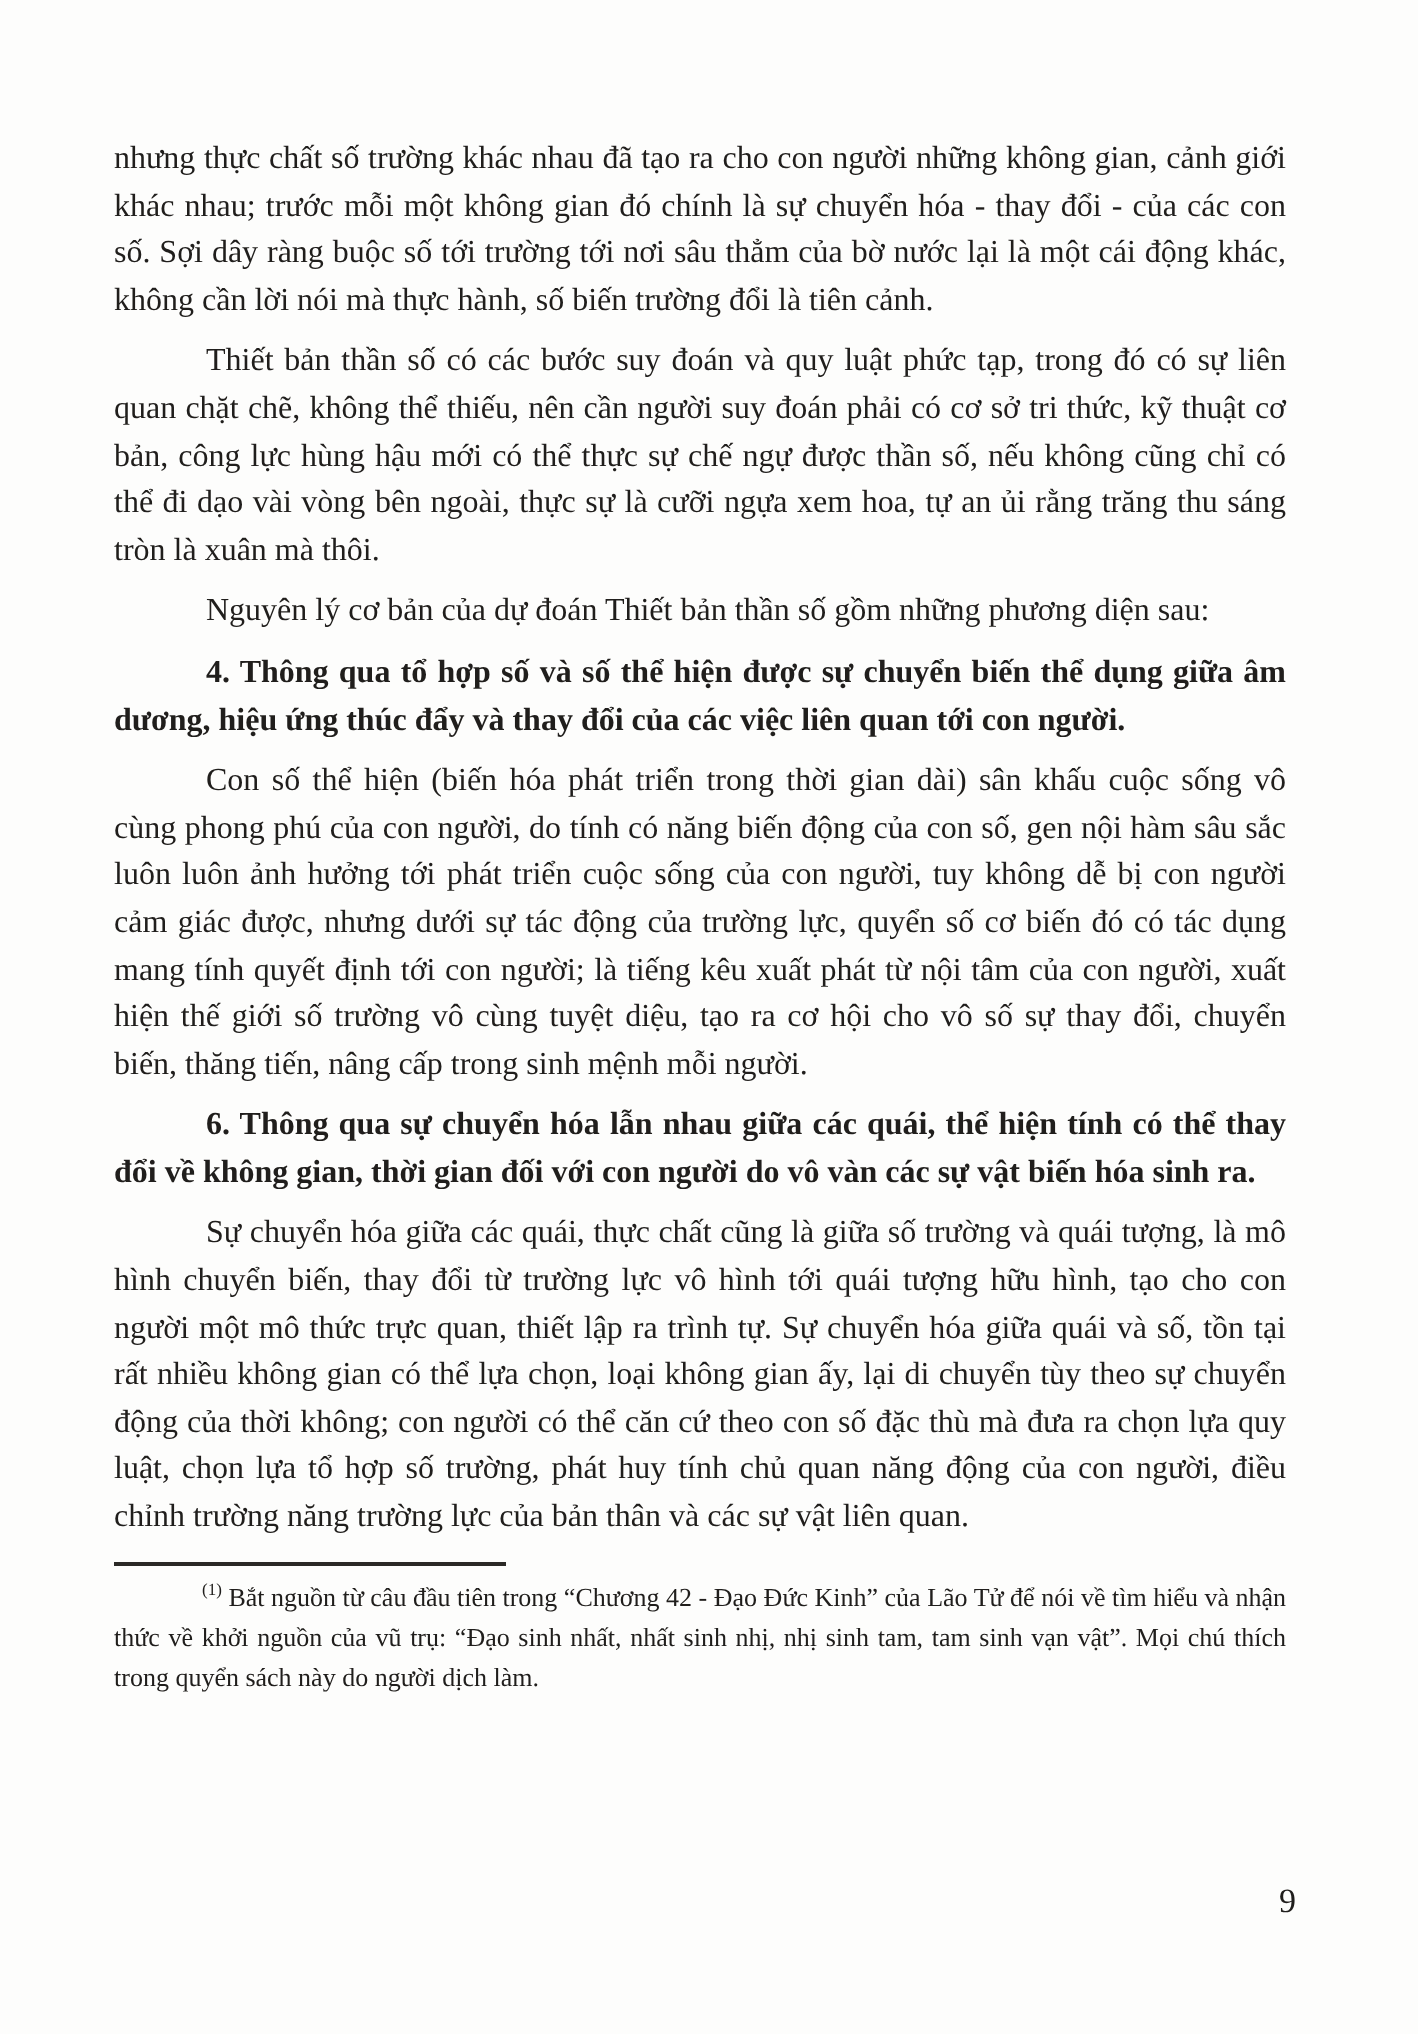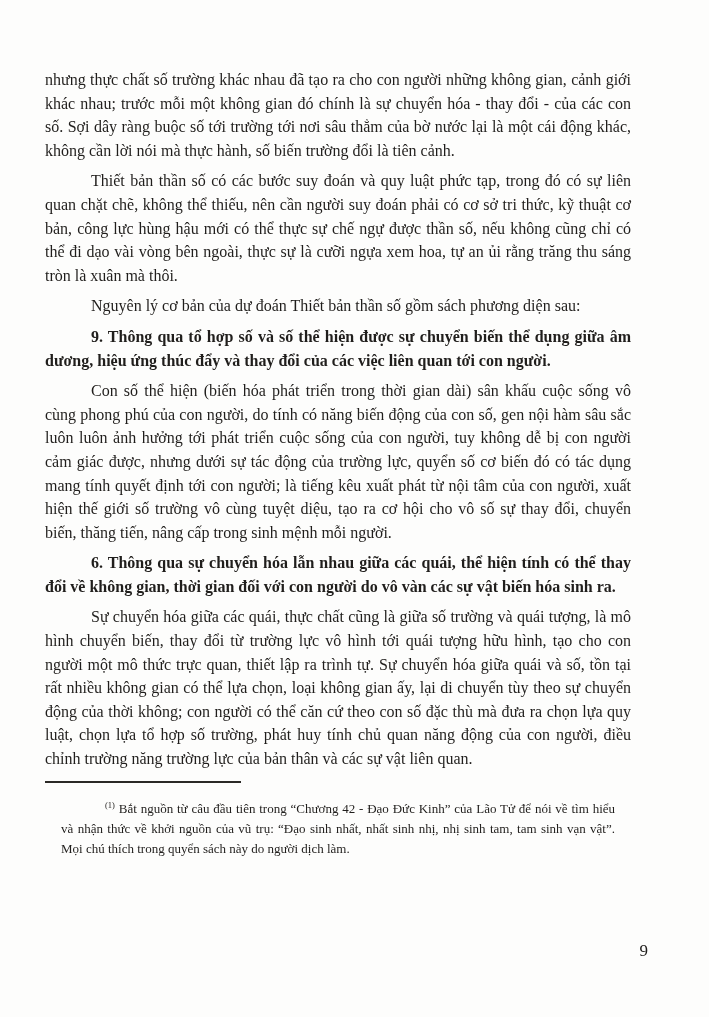--- a/index.html
+++ b/index.html
@@ -11,21 +11,21 @@
     position: relative;
     width: 709px;
     height: 1017px;
     background: #fdfdfc;
     overflow: hidden;
     font-family: "Liberation Serif", "DejaVu Serif", serif;
     color: #201e1c;
   }
   .content {
     position: absolute;
-    left: 45px;
+    left: 57px;
     top: 68px;
     width: 586px;
   }
   .para {
     font-size: 16px;
     line-height: 23.6px;
     text-align: justify;
     text-indent: 46px;
     margin: 0 0 7px 0;
   }
@@ -48,21 +48,21 @@
     width: 196px;
     height: 0;
     border-top: 2px solid #2b2926;
     margin-bottom: 6px;
   }
   .footnote-text {
     font-size: 13px;
     line-height: 20.2px;
     text-align: justify;
     text-indent: 44px;
-    margin: 16px;
+    margin: 0;
   }
   .footnote-text sup.ref {
     font-size: 8.5px;
   }
   .page-number {
     position: absolute;
     top: 941px;
     right: 61px;
     font-size: 17px;
     color: #201e1c;
@@ -70,23 +70,23 @@
 </style>
 </head>
 <body>
 
 <div class="page">
   <main class="content">
     <p class="para no-indent">nhưng thực chất số trường khác nhau đã tạo ra cho con người những không gian, cảnh giới khác nhau; trước mỗi một không gian đó chính là sự chuyển hóa - thay đổi - của các con số. Sợi dây ràng buộc số tới trường tới nơi sâu thẳm của bờ nước lại là một cái động khác, không cần lời nói mà thực hành, số biến trường đổi là tiên cảnh.</p>
 
     <p class="para">Thiết bản thần số có các bước suy đoán và quy luật phức tạp, trong đó có sự liên quan chặt chẽ, không thể thiếu, nên cần người suy đoán phải có cơ sở tri thức, kỹ thuật cơ bản, công lực hùng hậu mới có thể thực sự chế ngự được thần số, nếu không cũng chỉ có thể đi dạo vài vòng bên ngoài, thực sự là cưỡi ngựa xem hoa, tự an ủi rằng trăng thu sáng tròn là xuân mà thôi.</p>
 
-    <p class="para">Nguyên lý cơ bản của dự đoán Thiết bản thần số gồm sách phương diện sau:</p>
+    <p class="para">Nguyên lý cơ bản của dự đoán Thiết bản thần số gồm những phương diện sau:</p>
 
-    <p class="para heading">9. Thông qua tổ hợp số và số thể hiện được sự chuyển biến thể dụng giữa âm dương, hiệu ứng thúc đẩy và thay đổi của các việc liên quan tới con người.</p>
+    <p class="para heading">4. Thông qua tổ hợp số và số thể hiện được sự chuyển biến thể dụng giữa âm dương, hiệu ứng thúc đẩy và thay đổi của các việc liên quan tới con người.</p>
 
     <p class="para">Con số thể hiện (biến hóa phát triển trong thời gian dài) sân khấu cuộc sống vô cùng phong phú của con người, do tính có năng biến động của con số, gen nội hàm sâu sắc luôn luôn ảnh hưởng tới phát triển cuộc sống của con người, tuy không dễ bị con người cảm giác được, nhưng dưới sự tác động của trường lực, quyển số cơ biến đó có tác dụng mang tính quyết định tới con người; là tiếng kêu xuất phát từ nội tâm của con người, xuất hiện thế giới số trường vô cùng tuyệt diệu, tạo ra cơ hội cho vô số sự thay đổi, chuyển biến, thăng tiến, nâng cấp trong sinh mệnh mỗi người.</p>
 
     <p class="para heading">6. Thông qua sự chuyển hóa lẫn nhau giữa các quái, thể hiện tính có thể thay đổi về không gian, thời gian đối với con người do vô vàn các sự vật biến hóa sinh ra.</p>
 
     <p class="para">Sự chuyển hóa giữa các quái, thực chất cũng là giữa số trường và quái tượng, là mô hình chuyển biến, thay đổi từ trường lực vô hình tới quái tượng hữu hình, tạo cho con người một mô thức trực quan, thiết lập ra trình tự. Sự chuyển hóa giữa quái và số, tồn tại rất nhiều không gian có thể lựa chọn, loại không gian ấy, lại di chuyển tùy theo sự chuyển động của thời không; con người có thể căn cứ theo con số đặc thù mà đưa ra chọn lựa quy luật, chọn lựa tổ hợp số trường, phát huy tính chủ quan năng động của con người, điều chỉnh trường năng trường lực của bản thân và các sự vật liên quan.</p>
 
 
 
     <footer class="footnote">

